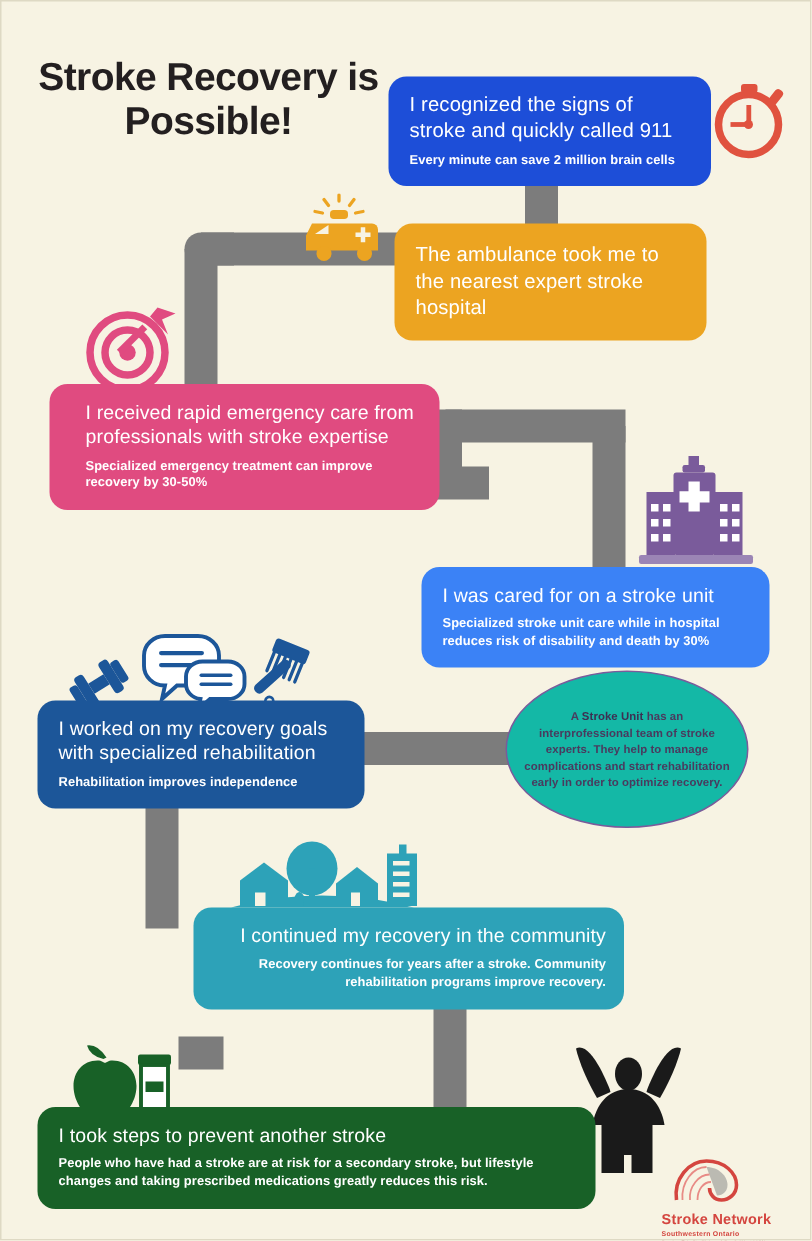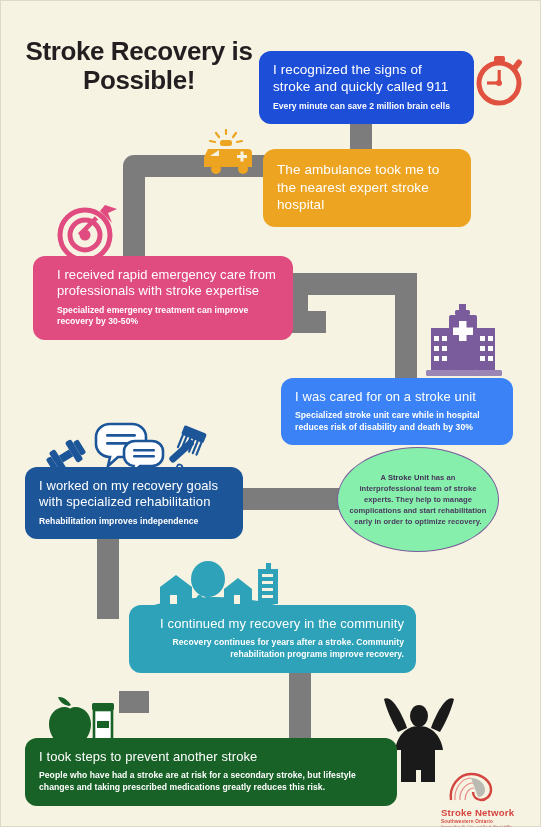--- a/index.html
+++ b/index.html
@@ -56,21 +56,21 @@
   
   #headline{
     position:absolute;left:22px;top:36px;width:232px;z-index:4;
     font-size:26px;line-height:1.12;font-weight:bold;color:#231f20;
     letter-spacing:-.4px;text-align:center;
   }
   
   #oval{
     position:absolute;left:336px;top:446px;width:160px;height:103px;z-index:4;
     border:1.3px solid #7a5b9b;border-radius:50%;
-    background:#86efac;
+    background:#14b8a6;
     display:flex;align-items:center;justify-content:center;
   }
   #oval .txt{
     font-size:7.6px;line-height:1.45;color:#4a3a5e;text-align:center;
     padding:0 11px;font-weight:bold;letter-spacing:.05px;
   }
   #oval .txt b{color:#3d2f52;}
   
   #logo{position:absolute;left:440px;top:769px;width:92px;z-index:4;}
   #logo .wordmark{font-size:9.6px;font-weight:bold;color:#d4453f;letter-spacing:.2px;margin-top:1px;}

